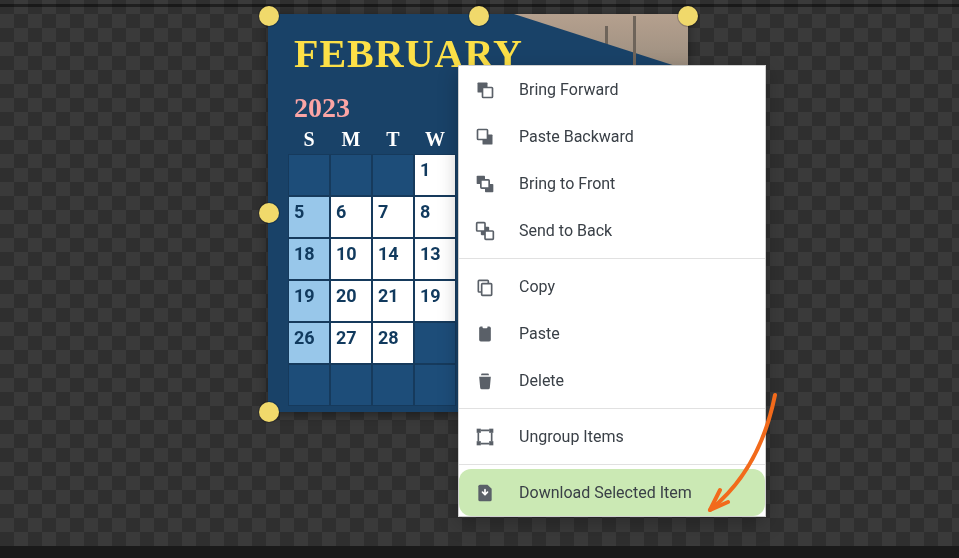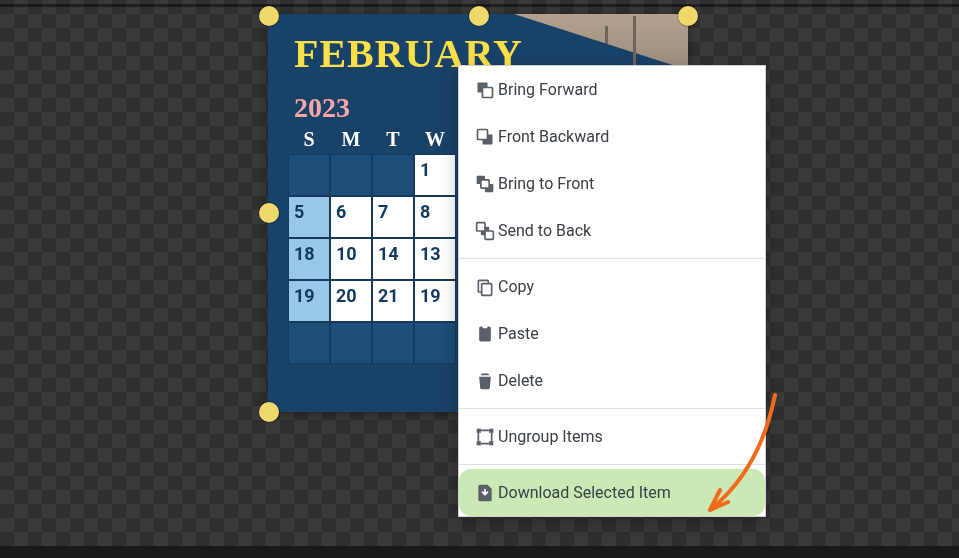--- a/index.html
+++ b/index.html
@@ -73,21 +73,21 @@
     position:absolute; width:20px; height:20px; background:#f0d96b; border-radius:50%;
     box-shadow:0 0 0 1px rgba(0,0,0,0.2);
   }
 
   
   .ctx {
     position:absolute; left:458px; top:65px; width:308px; background:#fff;
     border:1px solid #d0d0d0; box-shadow:0 6px 18px rgba(0,0,0,0.25);
   }
   .ctx-item {
-    display:flex; align-items:center; gap:3px; height:47px; padding:0 16px;
+    display:flex; align-items:center; gap:24px; height:47px; padding:0 16px;
     color:#3a4047; font-size:16px; cursor:pointer;
   }
   .ctx-item.highlight { background:#cbe9b4;border-radius:12px; }
   .ctx-sep { height:1px; background:#e1e1e1; margin:4px 0; }
   .ico { width:20px; height:20px; flex:0 0 20px; fill:#5a6068; }
   .arrow { position:absolute; left:690px; top:390px; pointer-events:none; }
 </style>
 </head>
 <body>
 
@@ -124,20 +124,26 @@
       <div class="cell">14</div>
       <div class="cell">13</div>
     </div>
     <div class="grid-row">
       <div class="cell sun">19</div>
       <div class="cell">20</div>
       <div class="cell">21</div>
       <div class="cell">19</div>
     </div>
     <div class="grid-row">
+      <div class="cell sun">26</div>
+      <div class="cell">27</div>
+      <div class="cell">28</div>
+      <div class="cell empty"></div>
+    </div>
+    <div class="grid-row">
       <div class="cell empty"></div>
       <div class="cell empty"></div>
       <div class="cell empty"></div>
       <div class="cell empty"></div>
     </div>
   </div>
 </div>
 
 <div class="handle" style="left:259px; top:6px;"></div>
 <div class="handle" style="left:469px; top:6px;"></div>
@@ -151,21 +157,21 @@
         <rect x="3" y="3" width="12" height="12" rx="1"></rect>
         <rect x="9" y="9" width="12" height="12" rx="1" fill="#fff" stroke="#5a6068" stroke-width="2"></rect>
       </svg>
     <span>Bring Forward</span>
   </div>
   <div class="ctx-item">
     <svg class="ico" viewBox="0 0 24 24">
         <rect x="9" y="9" width="12" height="12" rx="1"></rect>
         <rect x="3" y="3" width="12" height="12" rx="1" fill="#fff" stroke="#5a6068" stroke-width="2"></rect>
       </svg>
-    <span>Front Backward</span>
+    <span>Paste Backward</span>
   </div>
   <div class="ctx-item">
     <svg class="ico" viewBox="0 0 24 24">
         <rect x="2" y="2" width="10" height="10" rx="1"></rect>
         <rect x="12" y="12" width="10" height="10" rx="1"></rect>
         <rect x="7" y="7" width="10" height="10" rx="1" fill="#fff" stroke="#5a6068" stroke-width="2"></rect>
       </svg>
     <span>Bring to Front</span>
   </div>
   <div class="ctx-item">

